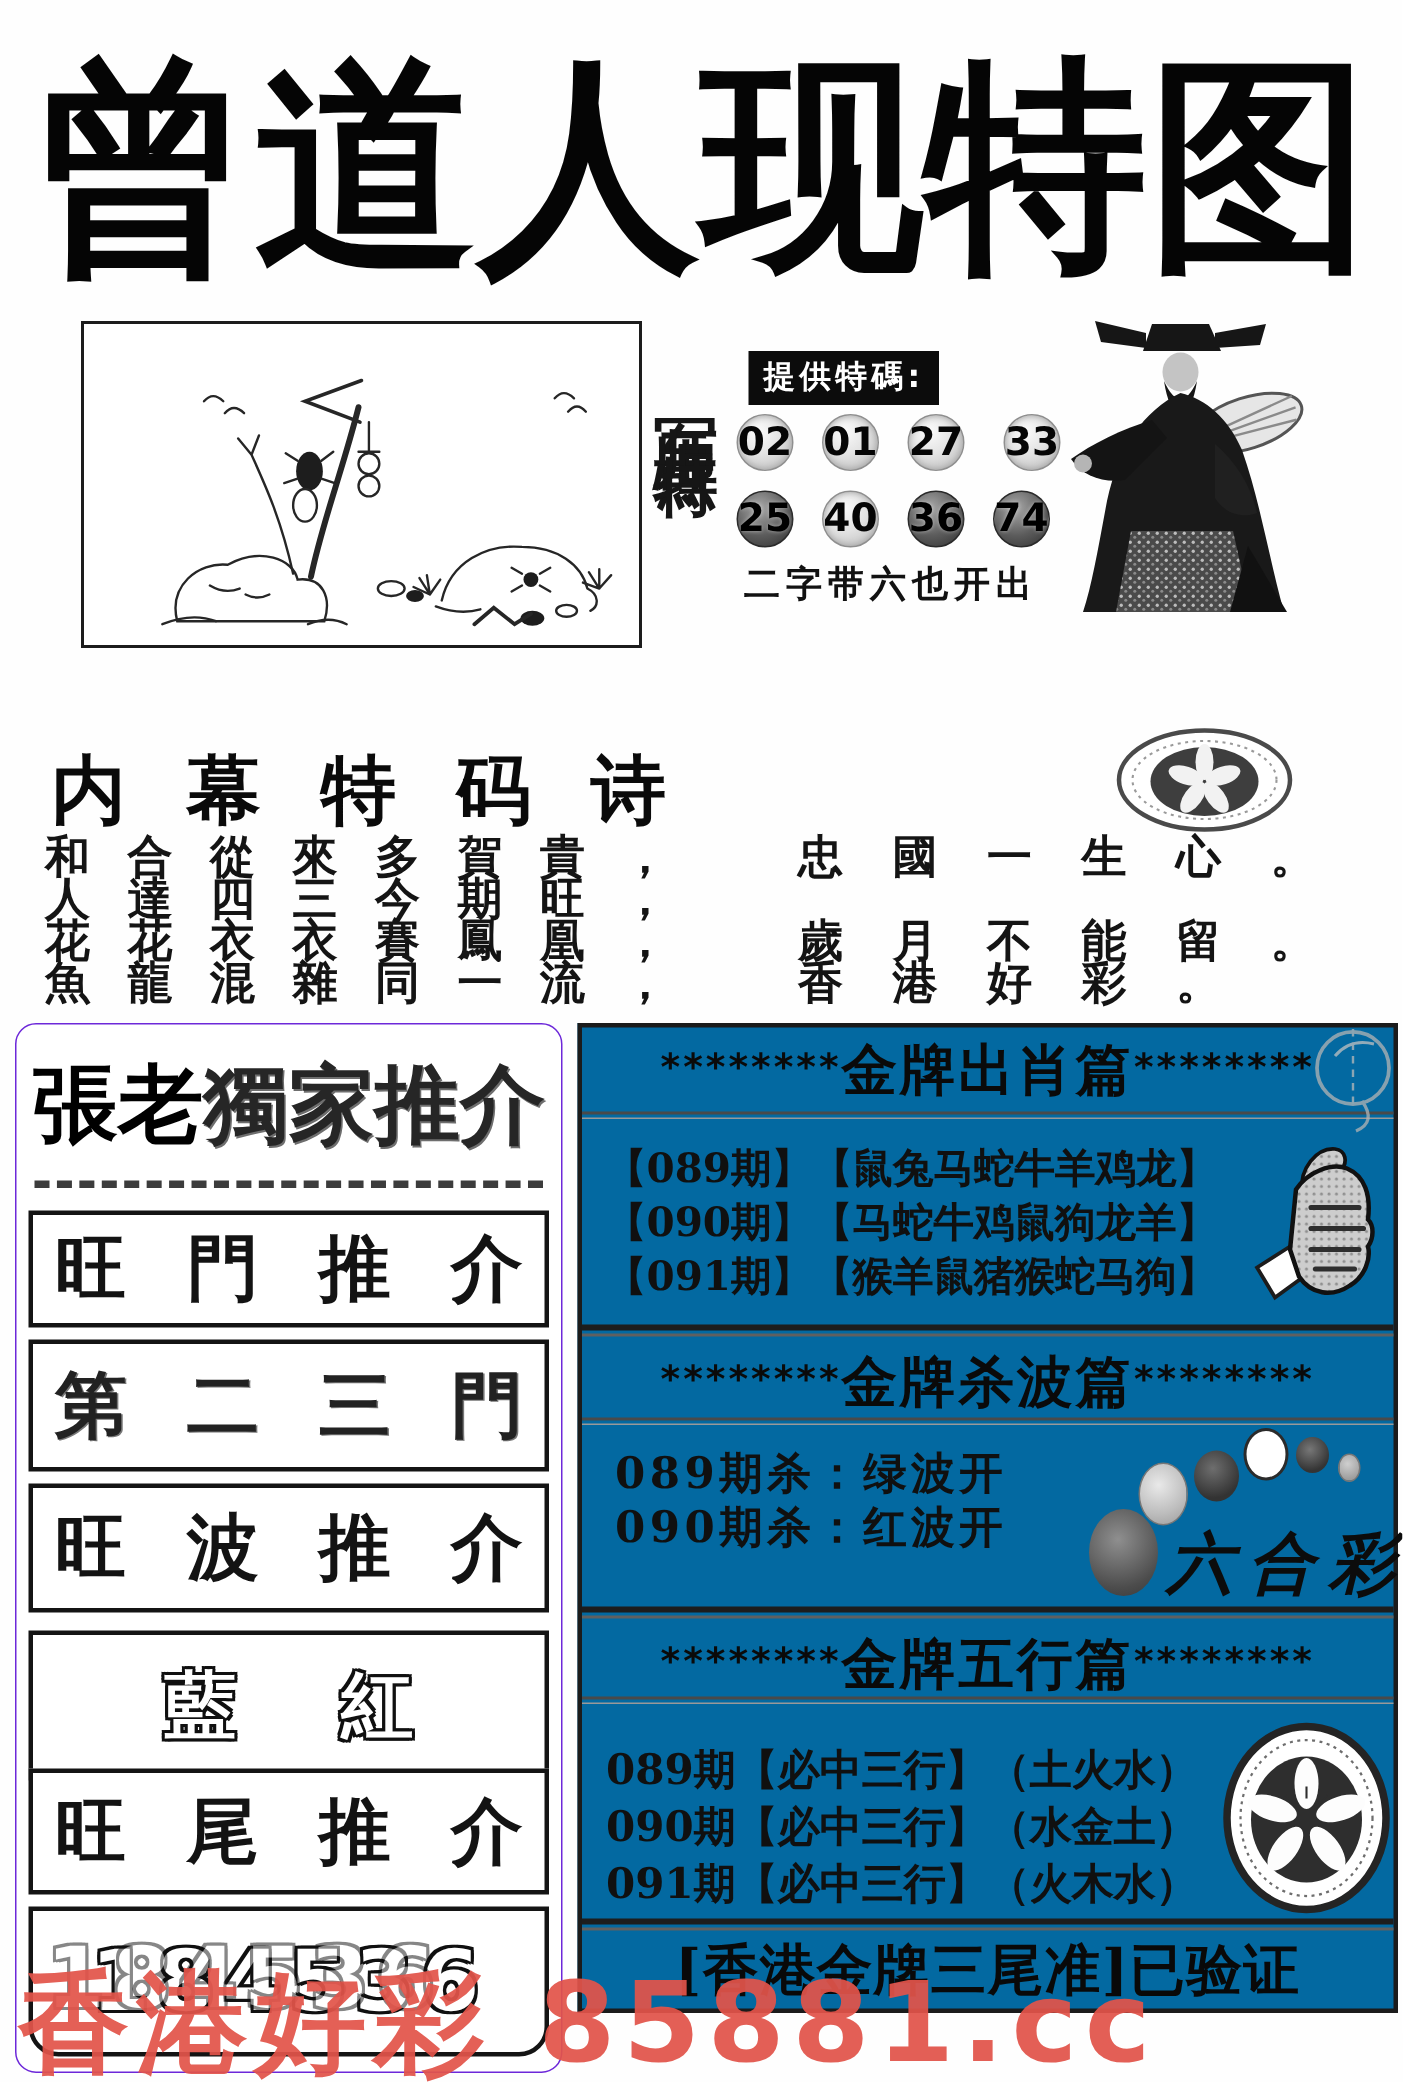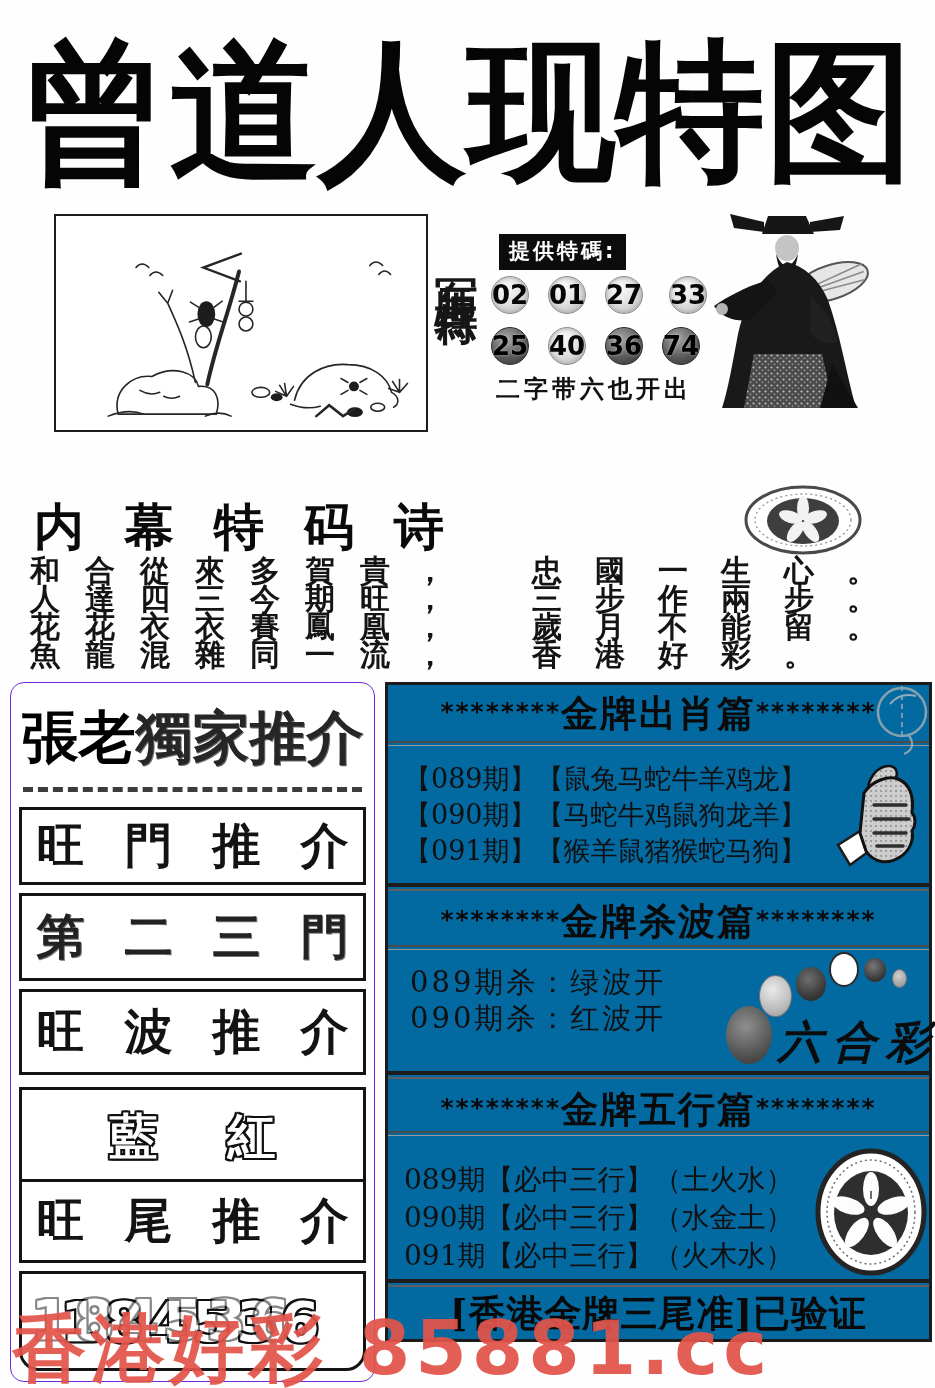--- a/index.html
+++ b/index.html
@@ -67,21 +67,21 @@
   .right-panel{position:absolute;left:385px;top:682px;width:547px;height:660px;
     border:3px solid #1b1b1b;background:#0369a1;}
   .rp-header{position:absolute;left:0;width:100%;text-align:center;white-space:nowrap;color:#0a0a0a;}
   .rp-header .stars{font-weight:700;font-size:25px;letter-spacing:2px;vertical-align:6px;}
   .rp-header .htitle{font-family:"DejaVu Serif","Liberation Serif",serif;font-weight:900;font-size:37px;letter-spacing:2px;}
   .h1{top:4px;} .h2{top:212px;} .h3{top:400px;}
   .sep{position:absolute;left:0;right:0;}
   .sep-thin{height:5px;border-top:2px solid #4a4a4a;border-bottom:1px solid #999;}
   .sep-thick{height:8px;border-top:4px solid #1d1d1d;border-bottom:2px solid #606060;}
   .s1{top:56px;} .s2{top:198px;} .s3{top:260px;} .s4{top:386px;} .s5{top:446px;} .s6{top:594px;}
-  .rp-row{position:absolute;left:16px;white-space:nowrap;font-weight:400;color:#101010;
+  .rp-row{position:absolute;left:16px;white-space:nowrap;font-weight:700;color:#101010;
     font-family:"DejaVu Serif","Liberation Serif",serif;}
   .zrow{font-size:27px;} .z1{top:76px;} .z2{top:112px;} .z3{top:148px;}
   .wrow{font-size:29px;letter-spacing:3px;left:22px;} .w1{top:278px;} .w2{top:314px;} .w3{top:350px;}
   .erow{font-size:28px;} .e1{top:476px;} .e2{top:514px;} .e3{top:552px;}
   .fist-svg{position:absolute;left:446px;top:74px;width:84px;height:122px;}
   .halftone-circle{position:absolute;border-radius:50%;}
   .c1{left:338px;top:321px;width:46px;height:58px;background:radial-gradient(circle at 42% 35%,#8f8f8f,#4c4c4c 70%,#383838);}
   .c2{left:371px;top:290px;width:33px;height:42px;background:radial-gradient(circle at 40% 35%,#e9e9e9,#bdbdbd 60%,#9b9b9b);border:1px solid #777;}
   .c3{left:408px;top:282px;width:30px;height:34px;background:radial-gradient(circle at 42% 35%,#6e6e6e,#333 70%);}
   .c4{left:441px;top:267px;width:30px;height:35px;background:#fff;border:2px solid #2b2b2b;}
@@ -189,21 +189,20 @@
       <ellipse cx="61" cy="24" rx="6" ry="12" transform="rotate(288 61 37)"></ellipse>
     </g>
   </svg>
 
   <div class="poem-line pl1">
     <span class="poem-left">和合從來多賀貴，</span>
     <span class="poem-right">忠國一生心。</span>
   </div>
   <div class="poem-line pl2">
     <span class="poem-left">人達四三今期旺，</span>
-    <span class="poem-right">三步作兩步。</span>
   </div>
   <div class="poem-line pl3">
     <span class="poem-left">花花衣衣賽鳳凰，</span>
     <span class="poem-right">歲月不能留。</span>
   </div>
   <div class="poem-line pl4">
     <span class="poem-left">魚龍混雜同一流，</span>
     <span class="poem-right">香港好彩。</span>
   </div>
 

